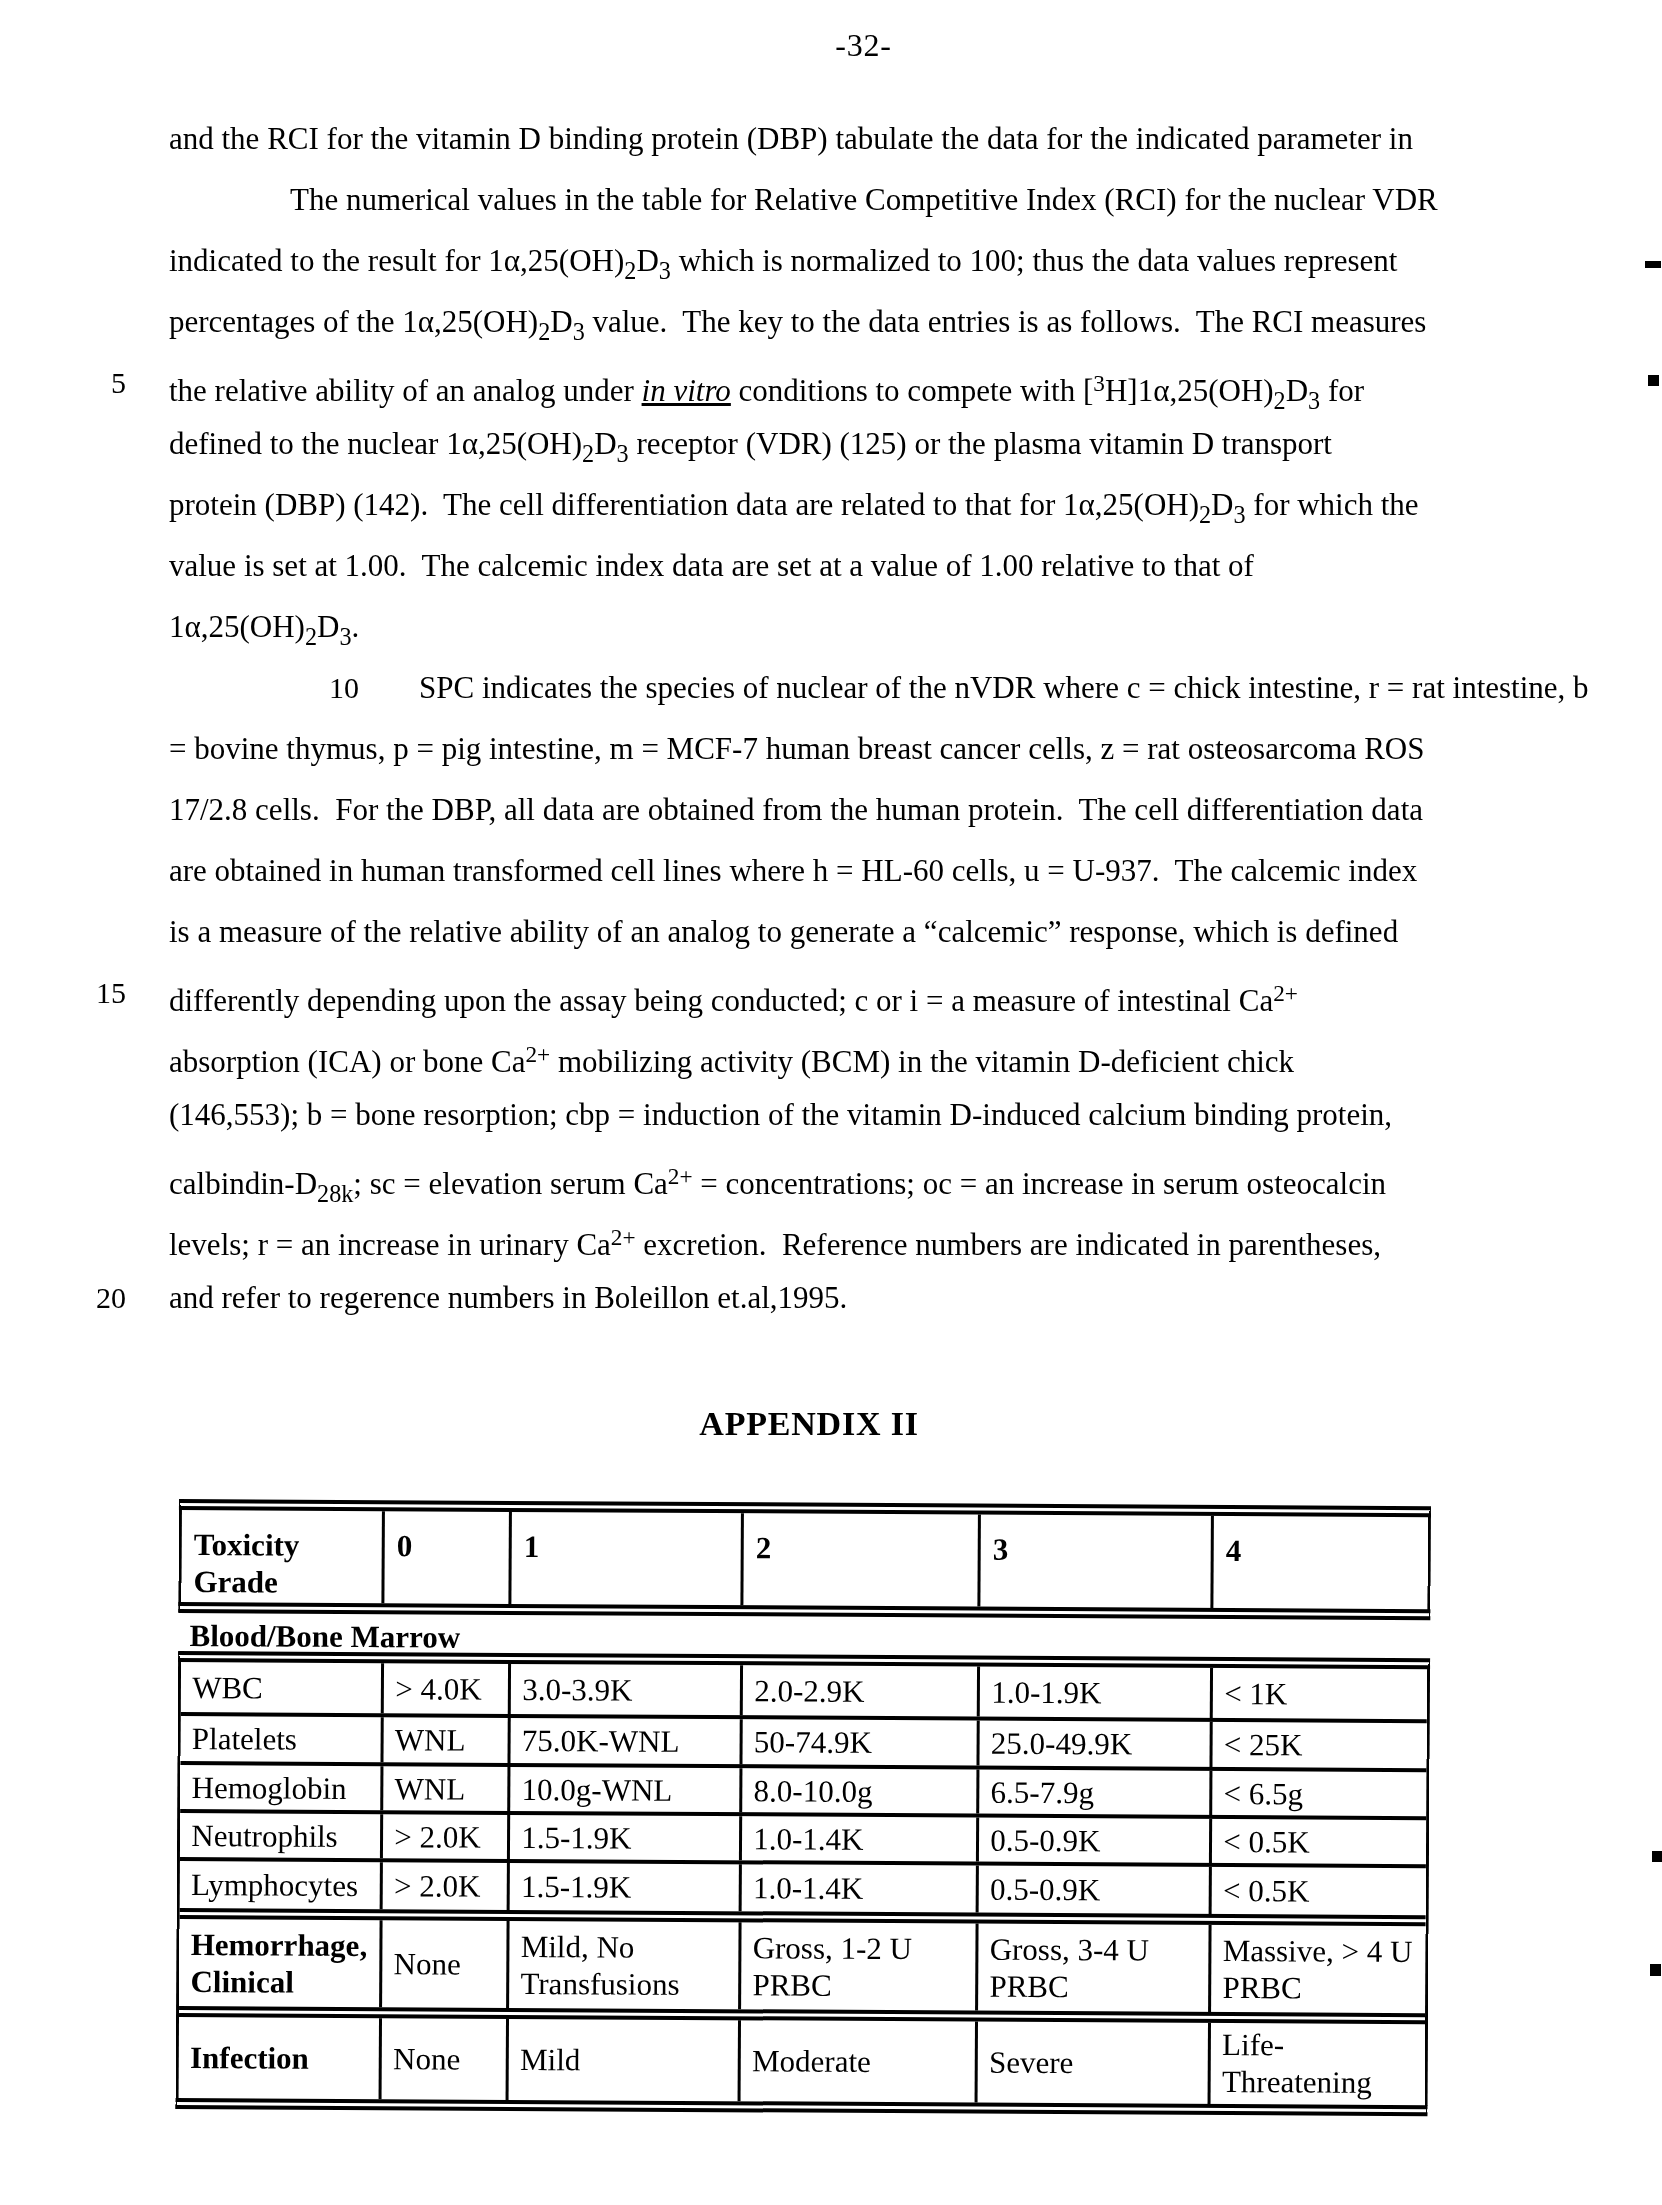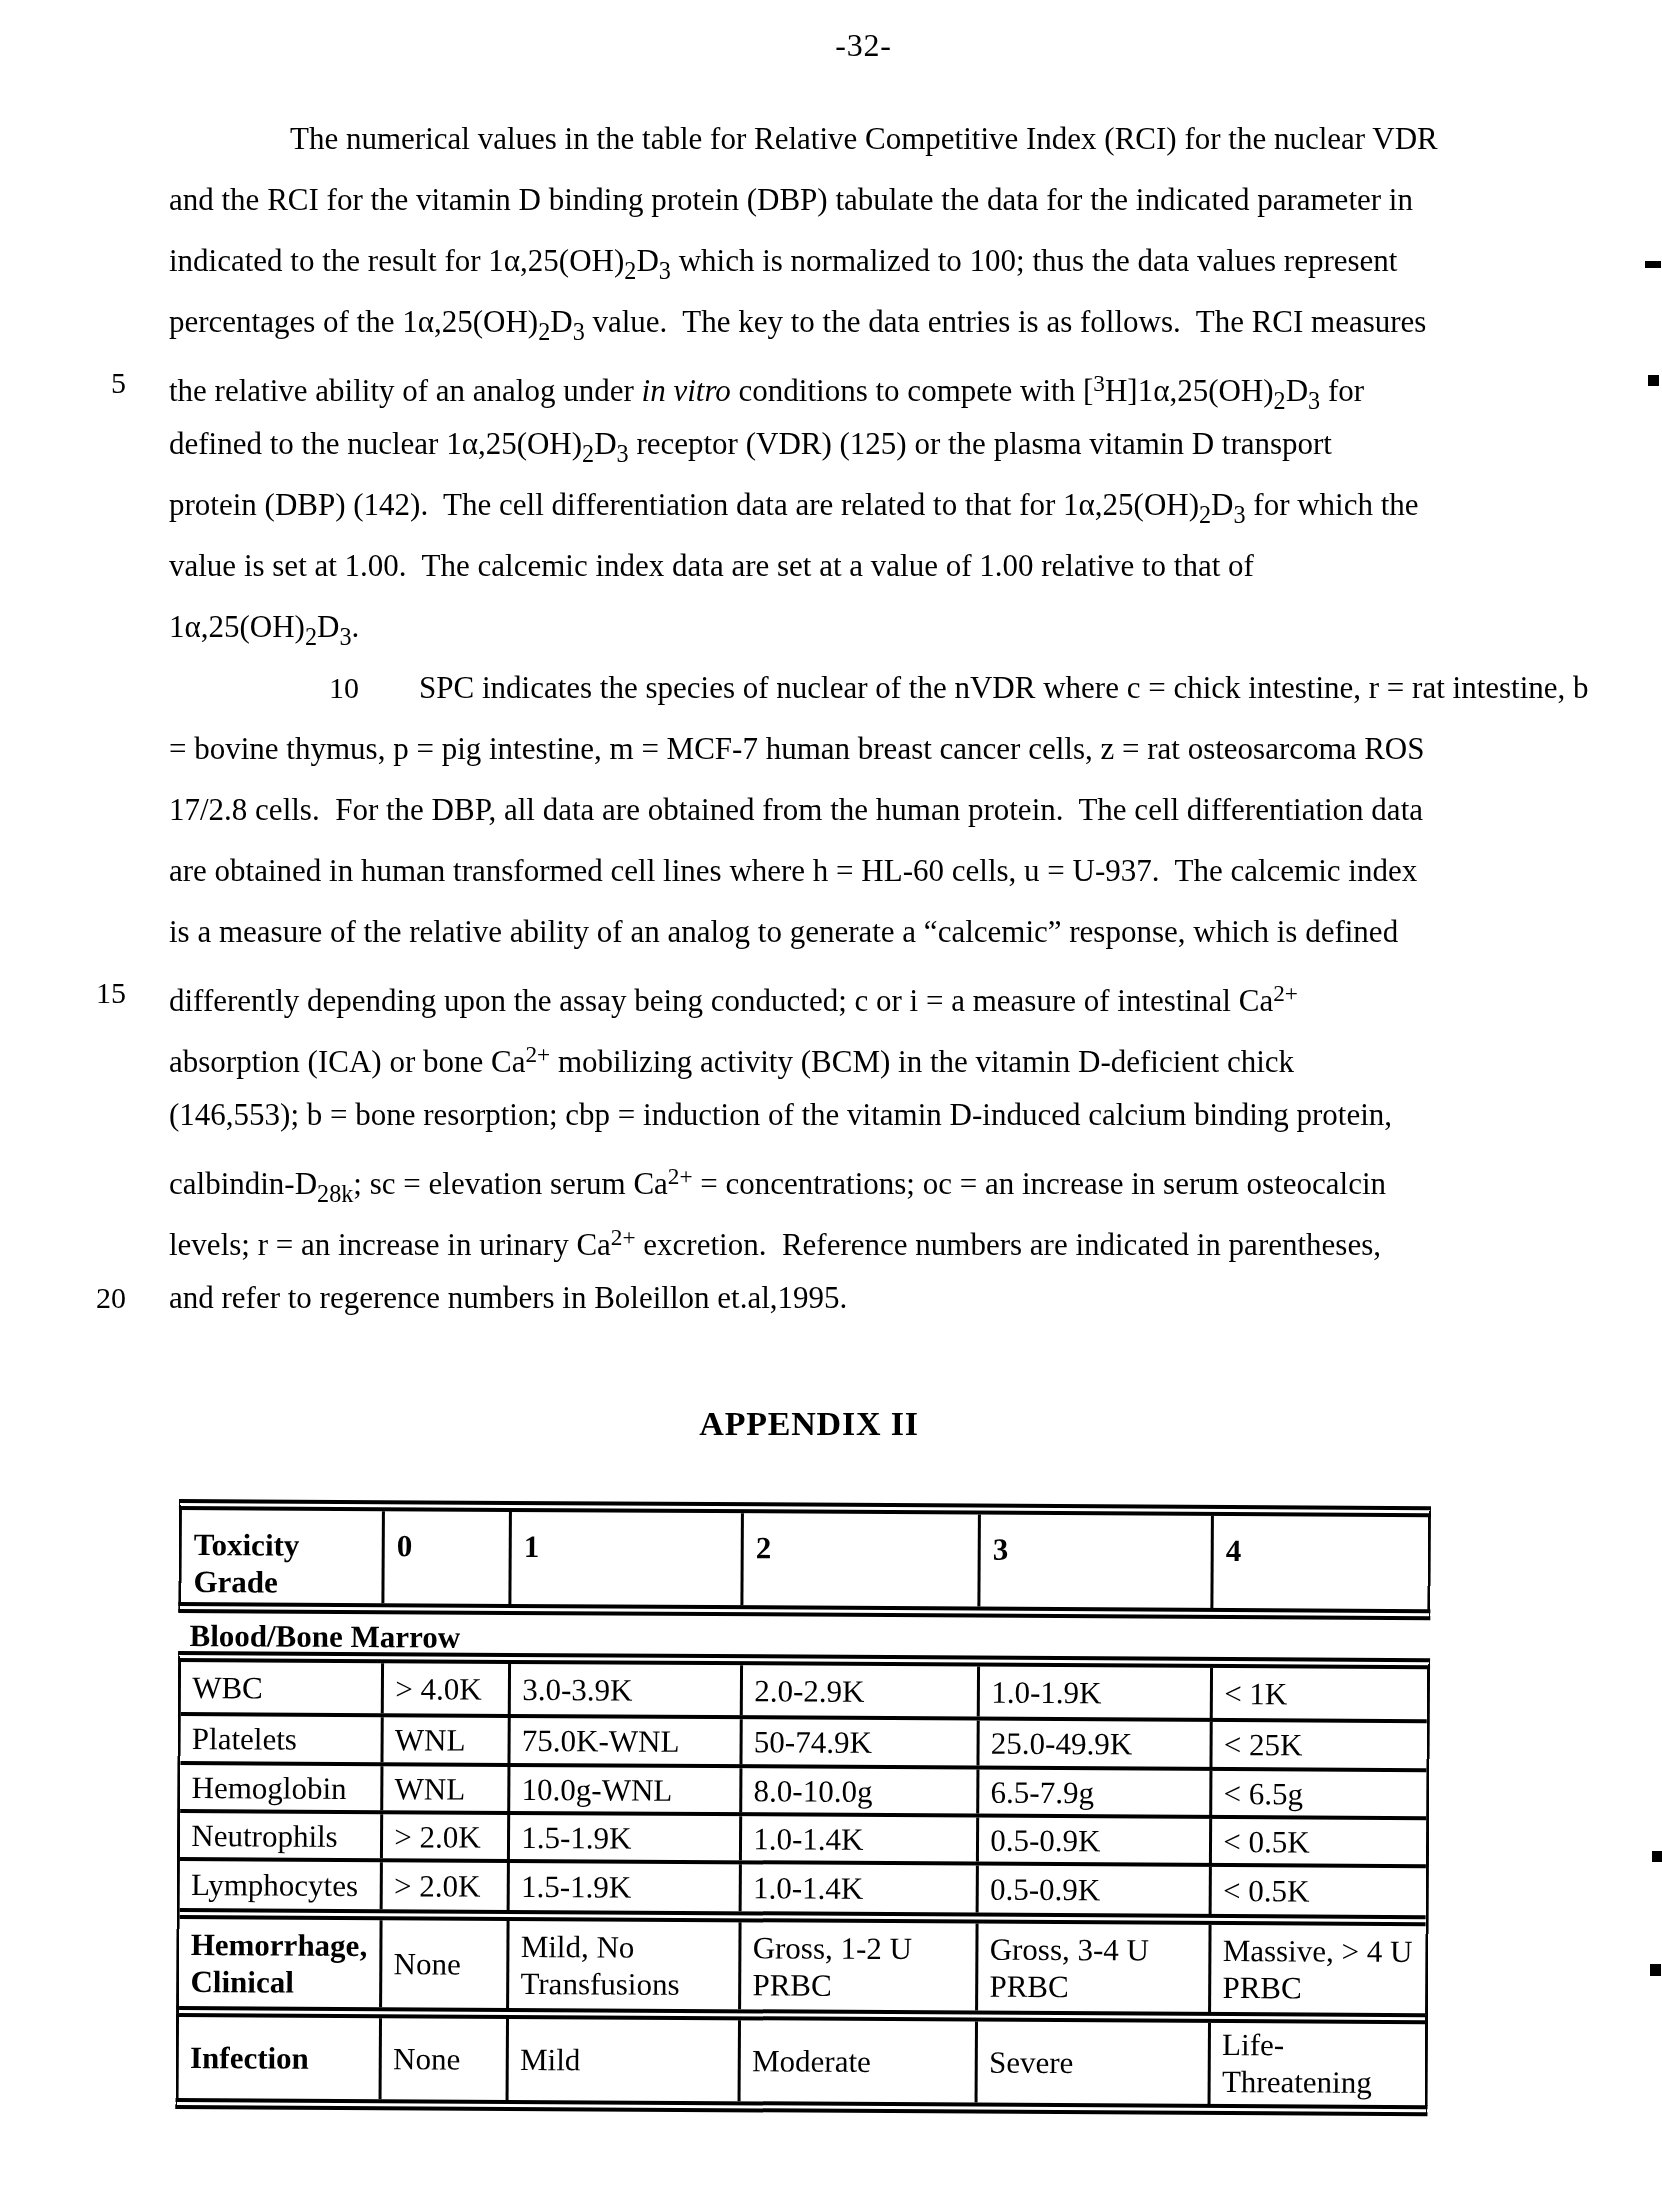--- a/index.html
+++ b/index.html
@@ -27,21 +27,21 @@
     position: relative;
     height: 61px;
     font-size: 31px;
     line-height: 40px;
     white-space: pre;
   }
   .line-num {
     position: absolute; left: -90px; top: 0; width: 47px;
     text-align: right; font-size: 30px;
   }
-  .seg-i { font-style: italic; }
+  .seg-i { font-style: italic; text-decoration: underline; }
   .seg-sub { font-size: 78%; vertical-align: -0.32em; }
   .seg-sup { font-size: 75%; vertical-align: 0.45em; }
 
   
   .appendix-heading {
     position: absolute; left: 169px; top: 1405px; width: 1280px;
     text-align: center; font-weight: bold; font-size: 34px;
     letter-spacing: 0.8px;
   }
   .appendix-subtitle {
@@ -118,22 +118,22 @@
   .artifact.a4 { left: 1650px; top: 1964px; width: 11.3px; height: 12px; }
 </style>
 </head>
 <body>
 
 <div class="page">
 
   <div class="page-number">-32-</div>
 
   <div class="body-text">
+      <div class="line"><span>and the RCI for the vitamin D binding protein (DBP) tabulate the data for the indicated parameter in</span></div>
       <div class="line" style="text-indent: 121px;"><span>The numerical values in the table for Relative Competitive Index (RCI) for the nuclear VDR</span></div>
-      <div class="line"><span>and the RCI for the vitamin D binding protein (DBP) tabulate the data for the indicated parameter in</span></div>
       <div class="line"><span>indicated to the result for 1α,25(OH)</span><span class="seg-sub">2</span><span>D</span><span class="seg-sub">3</span><span> which is normalized to 100; thus the data values represent</span></div>
       <div class="line"><span>percentages of the 1α,25(OH)</span><span class="seg-sub">2</span><span>D</span><span class="seg-sub">3</span><span> value.  The key to the data entries is as follows.  The RCI measures</span></div>
       <div class="line"><span class="line-num">5</span><span>the relative ability of an analog under </span><span class="seg-i">in vitro</span><span> conditions to compete with [</span><span class="seg-sup">3</span><span>H]1α,25(OH)</span><span class="seg-sub">2</span><span>D</span><span class="seg-sub">3</span><span> for</span></div>
       <div class="line"><span>defined to the nuclear 1α,25(OH)</span><span class="seg-sub">2</span><span>D</span><span class="seg-sub">3</span><span> receptor (VDR) (125) or the plasma vitamin D transport</span></div>
       <div class="line"><span>protein (DBP) (142).  The cell differentiation data are related to that for 1α,25(OH)</span><span class="seg-sub">2</span><span>D</span><span class="seg-sub">3</span><span> for which the</span></div>
       <div class="line"><span>value is set at 1.00.  The calcemic index data are set at a value of 1.00 relative to that of</span></div>
       <div class="line"><span>1α,25(OH)</span><span class="seg-sub">2</span><span>D</span><span class="seg-sub">3</span><span>.</span></div>
       <div class="line" style="text-indent: 250px;"><span class="line-num">10</span><span>SPC indicates the species of nuclear of the nVDR where c = chick intestine, r = rat intestine, b</span></div>
       <div class="line"><span>= bovine thymus, p = pig intestine, m = MCF-7 human breast cancer cells, z = rat osteosarcoma ROS</span></div>
       <div class="line"><span>17/2.8 cells.  For the DBP, all data are obtained from the human protein.  The cell differentiation data</span></div>

